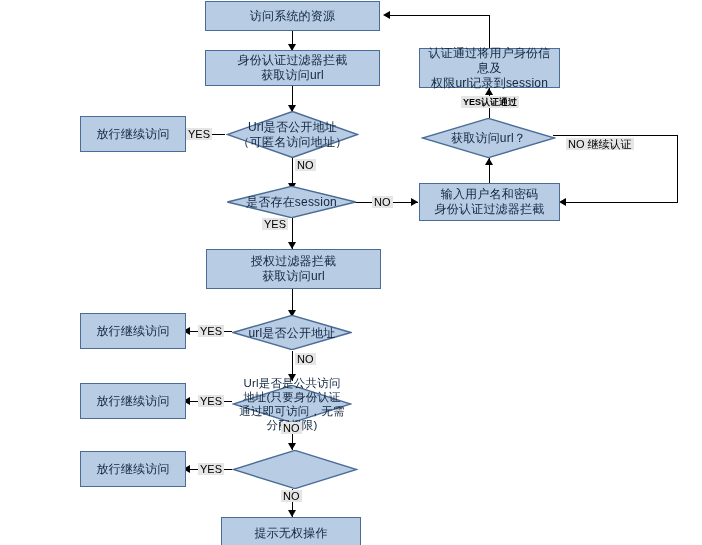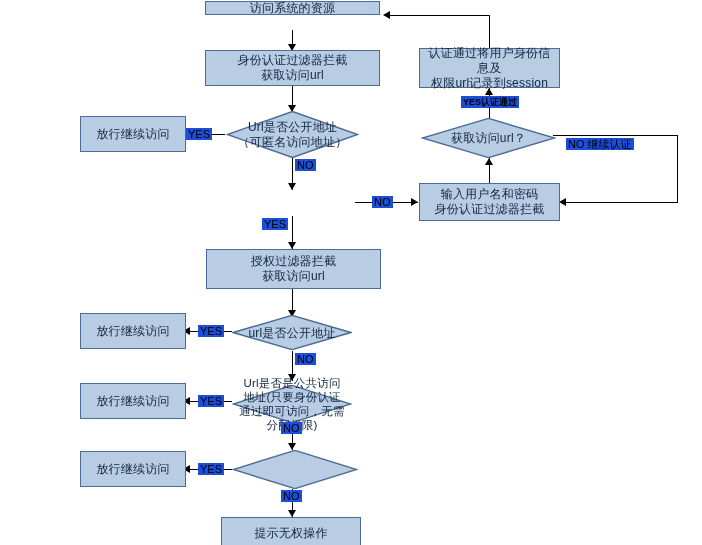--- a/index.html
+++ b/index.html
@@ -94,21 +94,21 @@
     border-top: 4px solid transparent;
     border-bottom: 4px solid transparent;
     border-left: 7px solid #000;
   }
 
   .elabel {
     position: absolute;
     font-size: 11px;
     line-height: 12px;
     color: #000000;
-    background: #1d4ed8;
+    background: #e5e5e5;
     padding: 0 2px;
     white-space: nowrap;
     z-index: 5;
   }
   .elabel.small { font-size: 9px; font-weight: bold; }
 </style>
 </head>
 <body>
 
 <div id="canvas">
@@ -172,21 +172,21 @@
   <div class="elabel" style="left:281px; top:422px;">NO</div>
 
   <div class="ln h" style="left:186px; top:469px; width:46px;"></div>
   <div class="arrow left" style="left:183px; top:465px;"></div>
   <div class="elabel" style="left:198px; top:463px;">YES</div>
 
   <div class="ln v" style="left:292px; top:489px; height:28px;"></div>
   <div class="arrow down" style="left:288px; top:510px;"></div>
   <div class="elabel" style="left:281px; top:490px;">NO</div>
 
-  <div class="node proc" style="left:205px; top:1px; width:175px; height:14px;">
+  <div class="node proc" style="left:205px; top:1px; width:175px; height:30px;">
     <span class="txt">访问系统的资源</span>
   </div>
 
   <div class="node proc" style="left:205px; top:50px; width:175px; height:36px;">
     <span class="txt" style="white-space:pre-line;">身份认证过滤器拦截
 获取访问url</span>
   </div>
 
   <div class="node proc" style="left:419px; top:48px; width:141px; height:40px;">
     <span class="txt" style="white-space:pre-line;">认证通过将用户身份信息及
@@ -209,20 +209,28 @@
 
   <div class="node dec wide" style="left:421px; top:118px; width:135px; height:40px;">
     <span class="shape">
       <svg viewBox="0 0 100 100" preserveAspectRatio="none">
         <polygon points="50,1 99,50 50,99 1,50" fill="#b8cce4" stroke="#4a6c96" stroke-width="1.4" vector-effect="non-scaling-stroke"></polygon>
       </svg>
     </span>
     <span class="txt" style="width:120px;">获取访问url？</span>
   </div>
 
+  <div class="node dec wide" style="left:226px; top:186px; width:131px; height:32px;">
+    <span class="shape">
+      <svg viewBox="0 0 100 100" preserveAspectRatio="none">
+        <polygon points="50,1 99,50 50,99 1,50" fill="#b8cce4" stroke="#4a6c96" stroke-width="1.4" vector-effect="non-scaling-stroke"></polygon>
+      </svg>
+    </span>
+    <span class="txt" style="width:120px;">是否存在session</span>
+  </div>
 
   <div class="node proc" style="left:419px; top:183px; width:141px; height:38px;">
     <span class="txt" style="white-space:pre-line;">输入用户名和密码
 身份认证过滤器拦截</span>
   </div>
 
   <div class="node proc" style="left:206px; top:249px; width:175px; height:40px;">
     <span class="txt" style="white-space:pre-line;">授权过滤器拦截
 获取访问url</span>
   </div>

